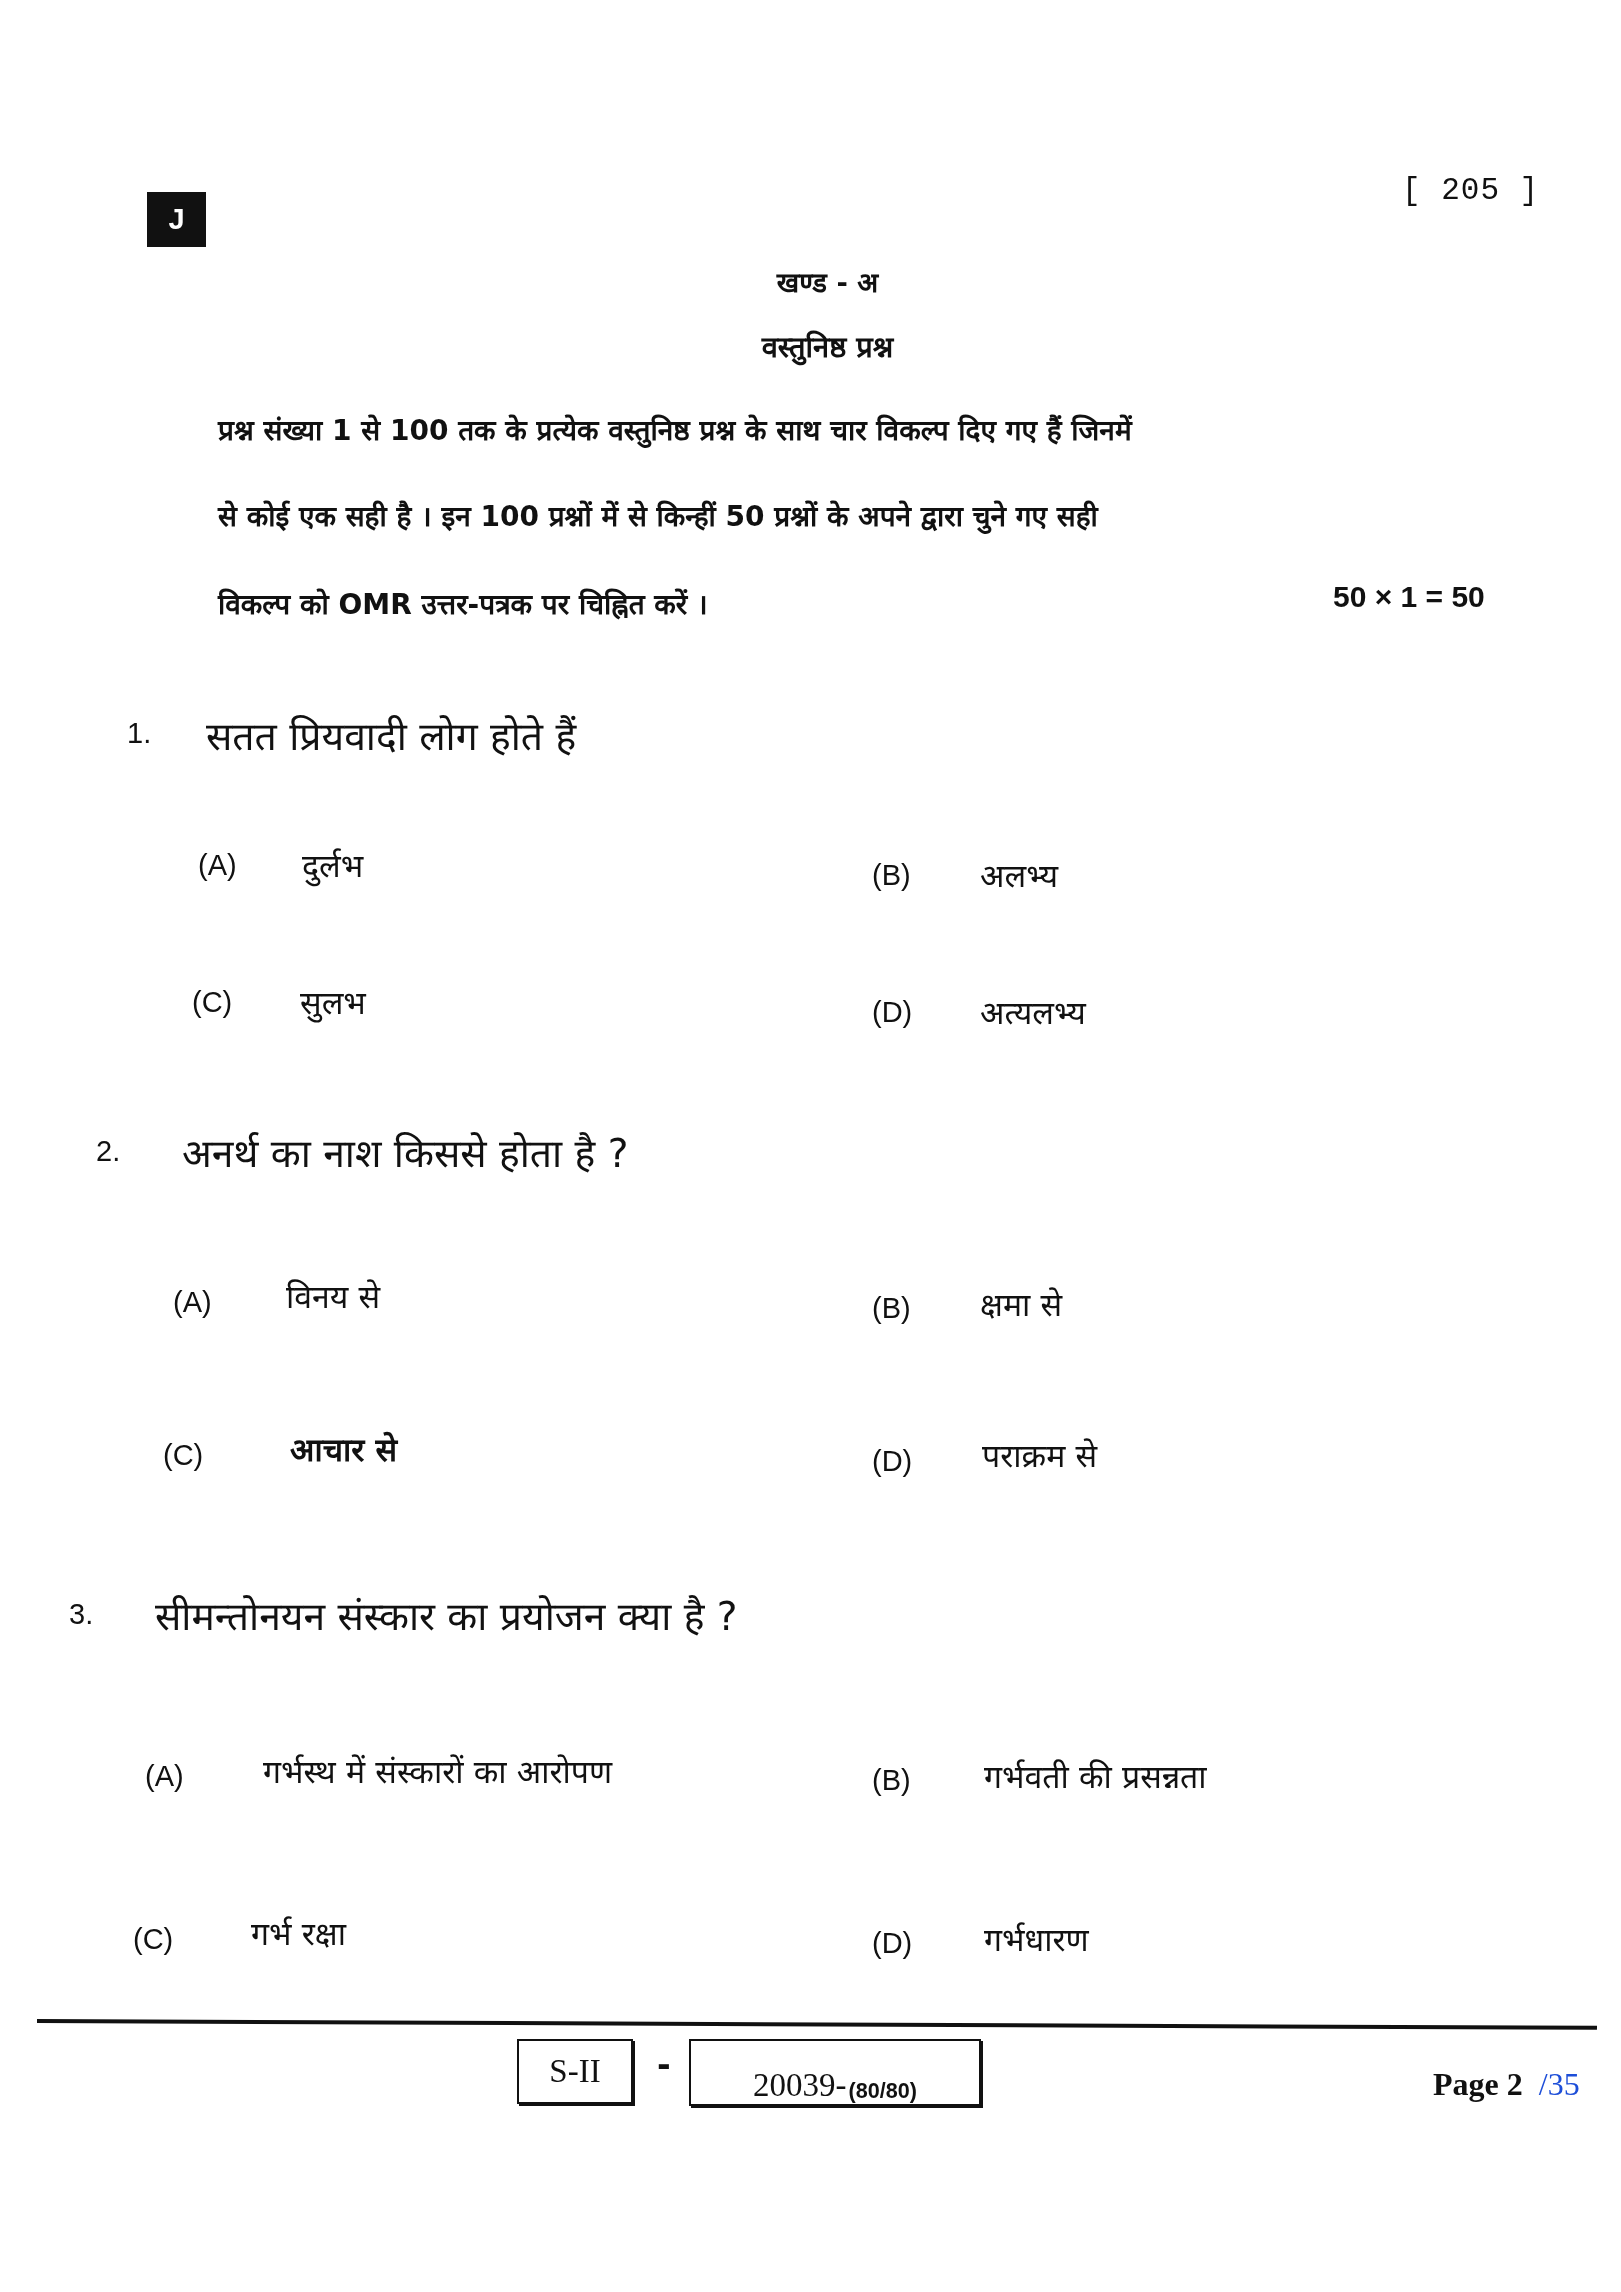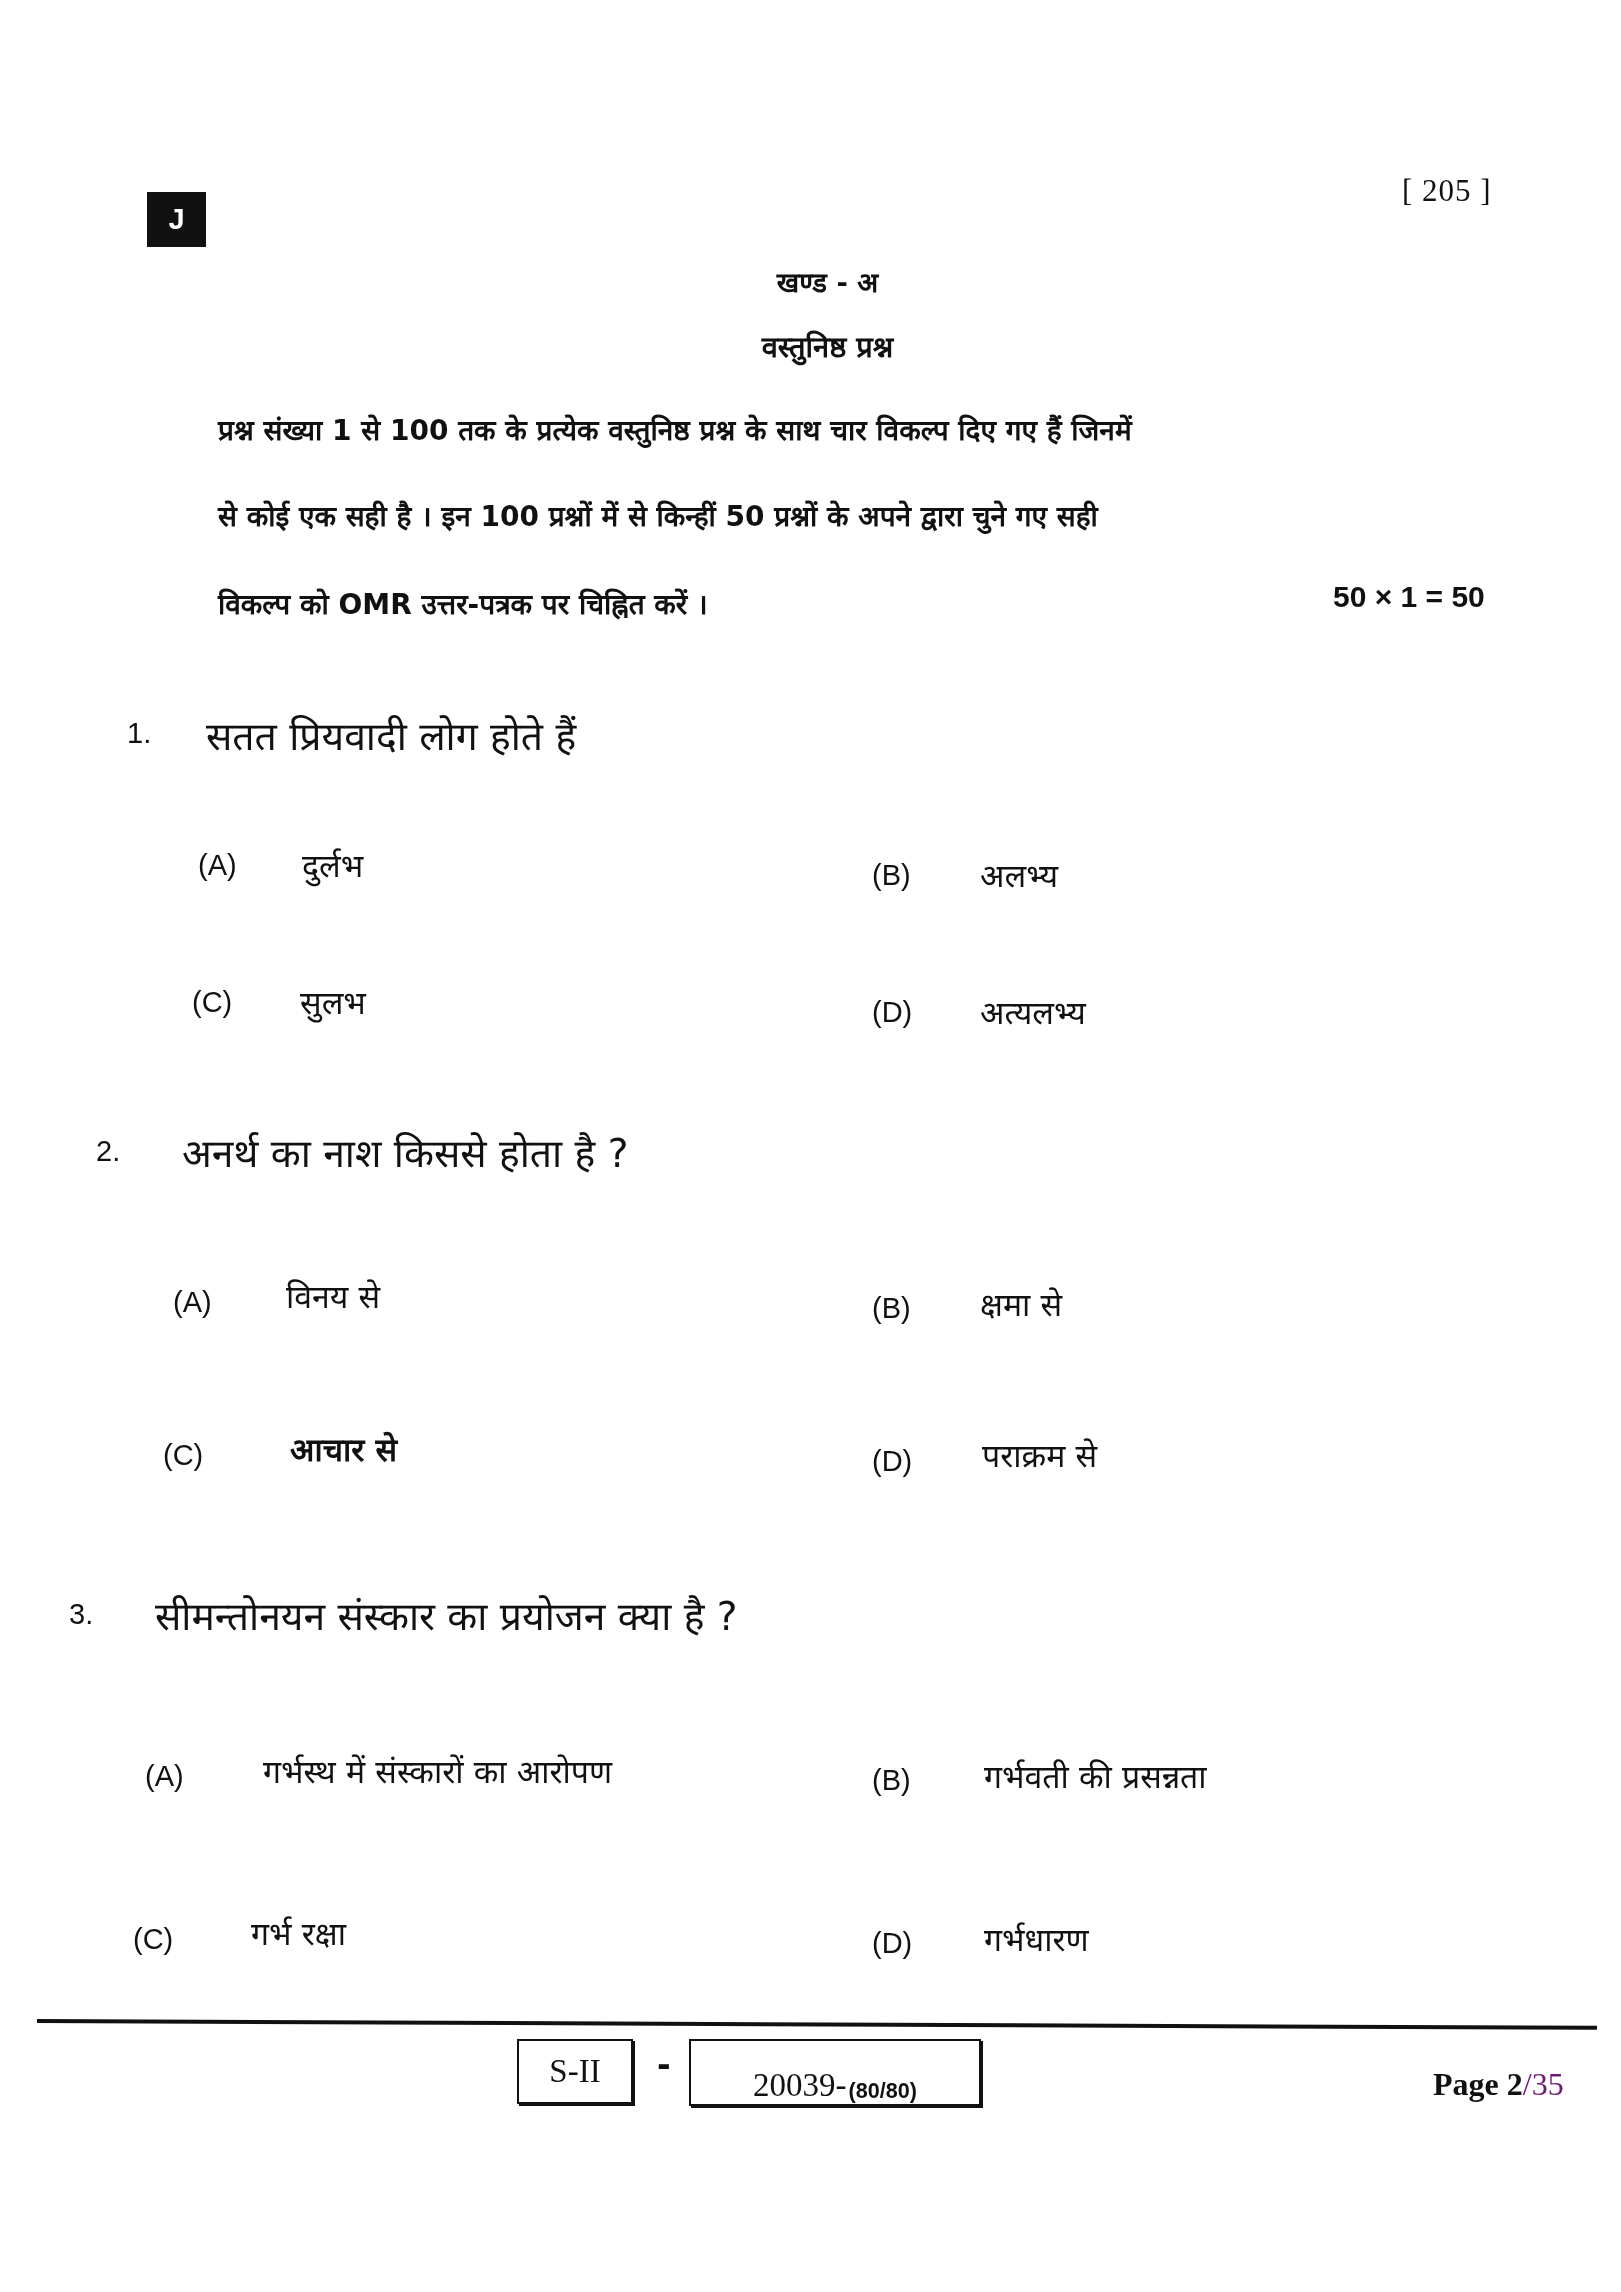--- a/index.html
+++ b/index.html
@@ -7,21 +7,21 @@
     width: 1621px; height: 2293px; position: relative; overflow: hidden;
     font-family: "DejaVu Sans", "Liberation Sans", sans-serif; color: #111;
   }
   .abs { position: absolute; }
   .code-badge {
     left: 147px; top: 192px; width: 59px; height: 55px;
     background: #111; color: #fff; font-weight: bold; font-size: 29px;
     display: flex; align-items: center; justify-content: center;
     font-family: "Liberation Sans", sans-serif;
   }
-  .page-code { left: 1402px; top: 173px; font-size: 31px; font-family: Liberation Serif, serif; letter-spacing: 1px; }
+  .page-code { left: 1402px; top: 173px; font-size: 31px; font-family: Liberation Mono, monospace; letter-spacing: 1px; }
   .section-title { left: 0; width: 1621px; text-align: center; font-weight: bold; padding-left: 17px; }
   .s1 { top: 263px; font-size: 27.4px; }
   .s2 { top: 326px; font-size: 29px; }
   .instr { font-weight: bold; font-size: 28px; left: 218px; width: 1323px; }
   .instr-line1 { top: 410px; }
   .instr-line2 { top: 496px; }
   .instr-line3 { top: 584px; }
   .marks { left: 1333px; top: 580px; font-weight: bold; font-size: 30px; font-family: "Liberation Sans", sans-serif; }
   .qnum { font-size: 29px; font-family: "Liberation Sans", sans-serif; }
   .qtext { font-size: 39px; }
@@ -34,21 +34,21 @@
   .box {
     border: 2.9px solid #111; box-shadow: 2px 2px 0 #111;
     font-family: "Liberation Serif", serif; font-size: 33px;
     display: flex; align-items: center; justify-content: center;
   }
   .box-series { left: 517px; top: 2039px; width: 112px; height: 61px; }
   .box-dash { left: 657px; top: 2045px; font-size: 33px; font-weight: bold; }
   .box-code { left: 689px; top: 2039px; width: 288px; height: 63px; align-items: flex-end; }
   .box-code .small { font-size: 21.6px; font-weight: bold; font-family: "Liberation Sans", sans-serif; margin-left: 2px; }
   .page-no { left: 1433px; top: 2066px; font-family: "Liberation Serif", serif; font-weight: bold; font-size: 32px; }
-  .page-no .total { font-weight: normal; color: #701a75; }
+  .page-no .total { font-weight: normal; color: #1d4ed8; margin-left: 16px; }
 </style>
 </head>
 <body>
 
 <div class="abs code-badge">J</div>
 <div class="abs page-code">[ 205 ]</div>
 
 <div class="abs section-title s1">खण्ड - अ</div>
 <div class="abs section-title s2">वस्तुनिष्ठ प्रश्न</div>
 

